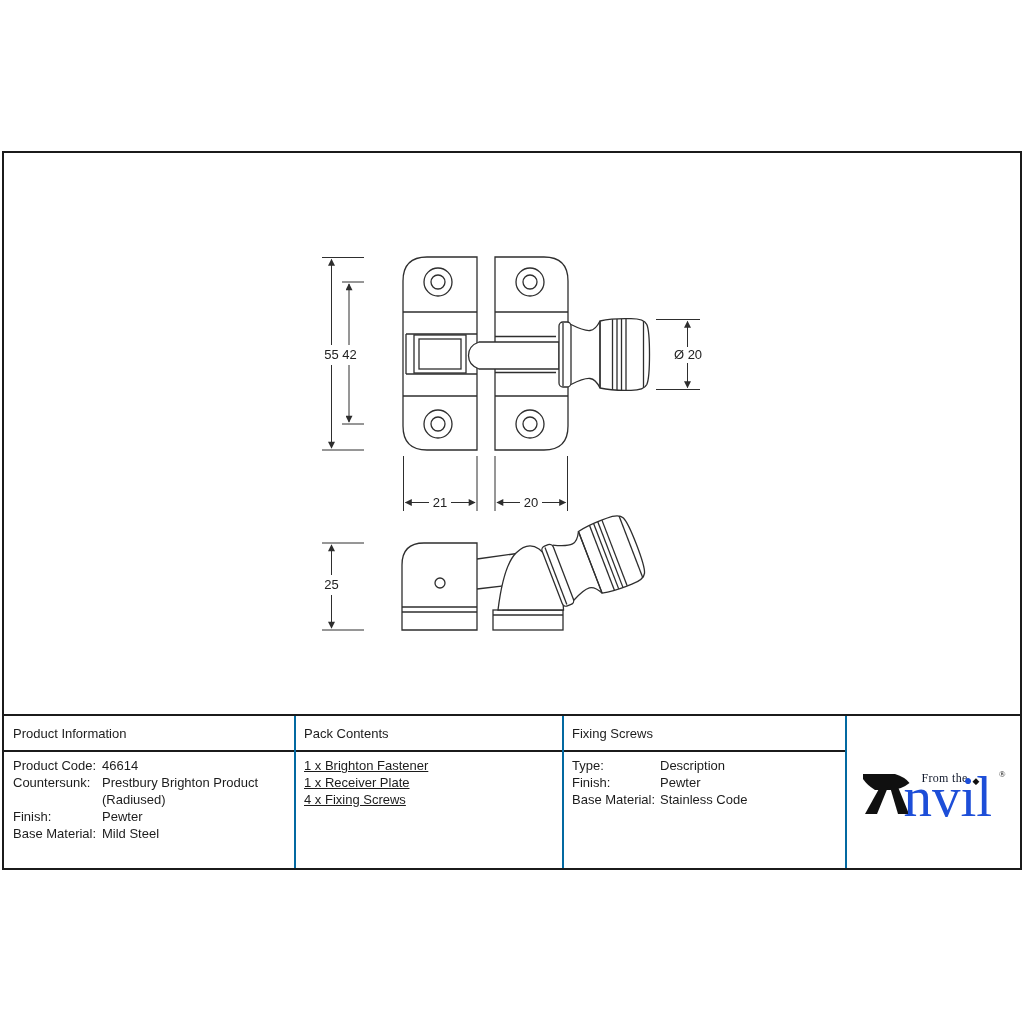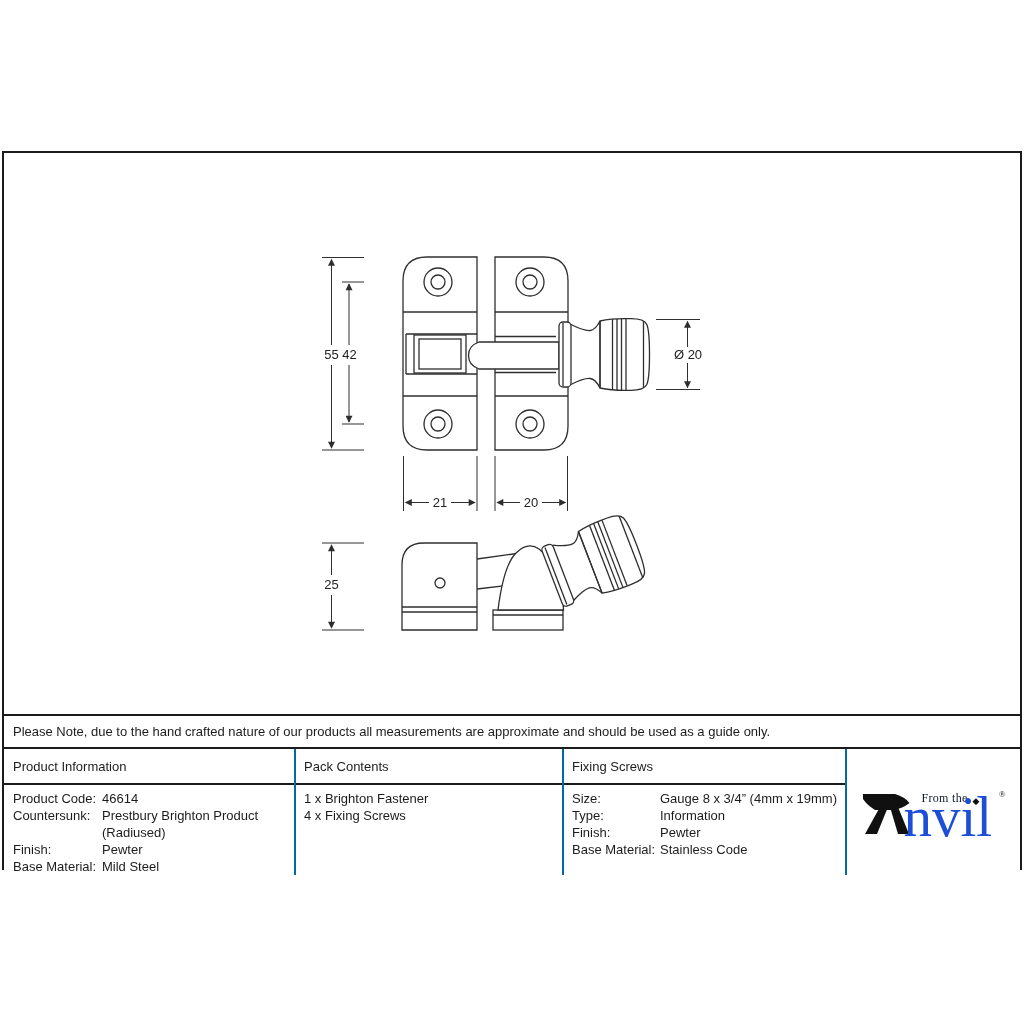--- a/index.html
+++ b/index.html
@@ -29,21 +29,21 @@
   .col3{width:283px;}
   .col4{flex:1;align-items:center;justify-content:center;}
   .col-header{
     height:36px;flex:none;border-bottom:2px solid #1b1b1b;box-sizing:border-box;
     display:flex;align-items:center;font-size:13px;
   }
   .col1 .col-header{padding-left:9px;}
   .col2 .col-header,.col3 .col-header{padding-left:8px;}
   .col-body{flex:1;font-size:13px;line-height:17px;}
   .col1 .col-body{padding:5px 10px 0 9px;}
-  .col2 .col-body{padding:5px 8px 4px 8px;}
+  .col2 .col-body{padding:5px 8px 4px 8px;text-decoration:underline;}
   .col3 .col-body{padding:5px 0 0 8px;}
   .spec-row{display:grid;grid-template-columns:89px 1fr;}
   .col3 .spec-row{grid-template-columns:88px 1fr;}
   .val{white-space:pre-line;}
   .col3 .val{white-space:nowrap;}
   
   .logo{position:relative;width:144px;height:47px;}
   .anvil-svg{position:absolute;left:0;top:1px;}
   .nvil{
     position:absolute;left:42px;bottom:0;
@@ -181,23 +181,20 @@
     <text x="688" y="359">Ø 20</text>
     <text x="440" y="507">21</text>
     <text x="531" y="507">20</text>
     <text x="331.5" y="589">25</text>
   </g>
 </svg>
 
 <div class="frame">
   <div class="diagram-space"></div>
 
-  <div class="note-row">
-    <span>Please Note, due to the hand crafted nature of our products all measurements are approximate and should be used as a guide only.</span>
-  </div>
 
   <div class="spec-table">
 
     <div class="col col1">
       <div class="col-header">
         <span>Product Information</span>
       </div>
       <div class="col-body">
         <div class="spec-row">
           <span class="lbl">Product Code:</span>
@@ -218,36 +215,33 @@
         </div>
       </div>
     </div>
 
     <div class="col col2">
       <div class="col-header">
         <span>Pack Contents</span>
       </div>
       <div class="col-body">
         <div>1 x Brighton Fastener</div>
+        <div>1 x Receiver Plate</div>
         <div>4 x Fixing Screws</div>
       </div>
     </div>
 
     <div class="col col3">
       <div class="col-header">
         <span>Fixing Screws</span>
       </div>
       <div class="col-body">
         <div class="spec-row">
-          <span class="lbl">Size:</span>
-          <span class="val">Gauge 8 x 3/4” (4mm x 19mm)</span>
-        </div>
-        <div class="spec-row">
           <span class="lbl">Type:</span>
-          <span class="val">Information</span>
+          <span class="val">Description</span>
         </div>
         <div class="spec-row">
           <span class="lbl">Finish:</span>
           <span class="val">Pewter</span>
         </div>
         <div class="spec-row">
           <span class="lbl">Base Material:</span>
           <span class="val">Stainless Code</span>
         </div>
       </div>

